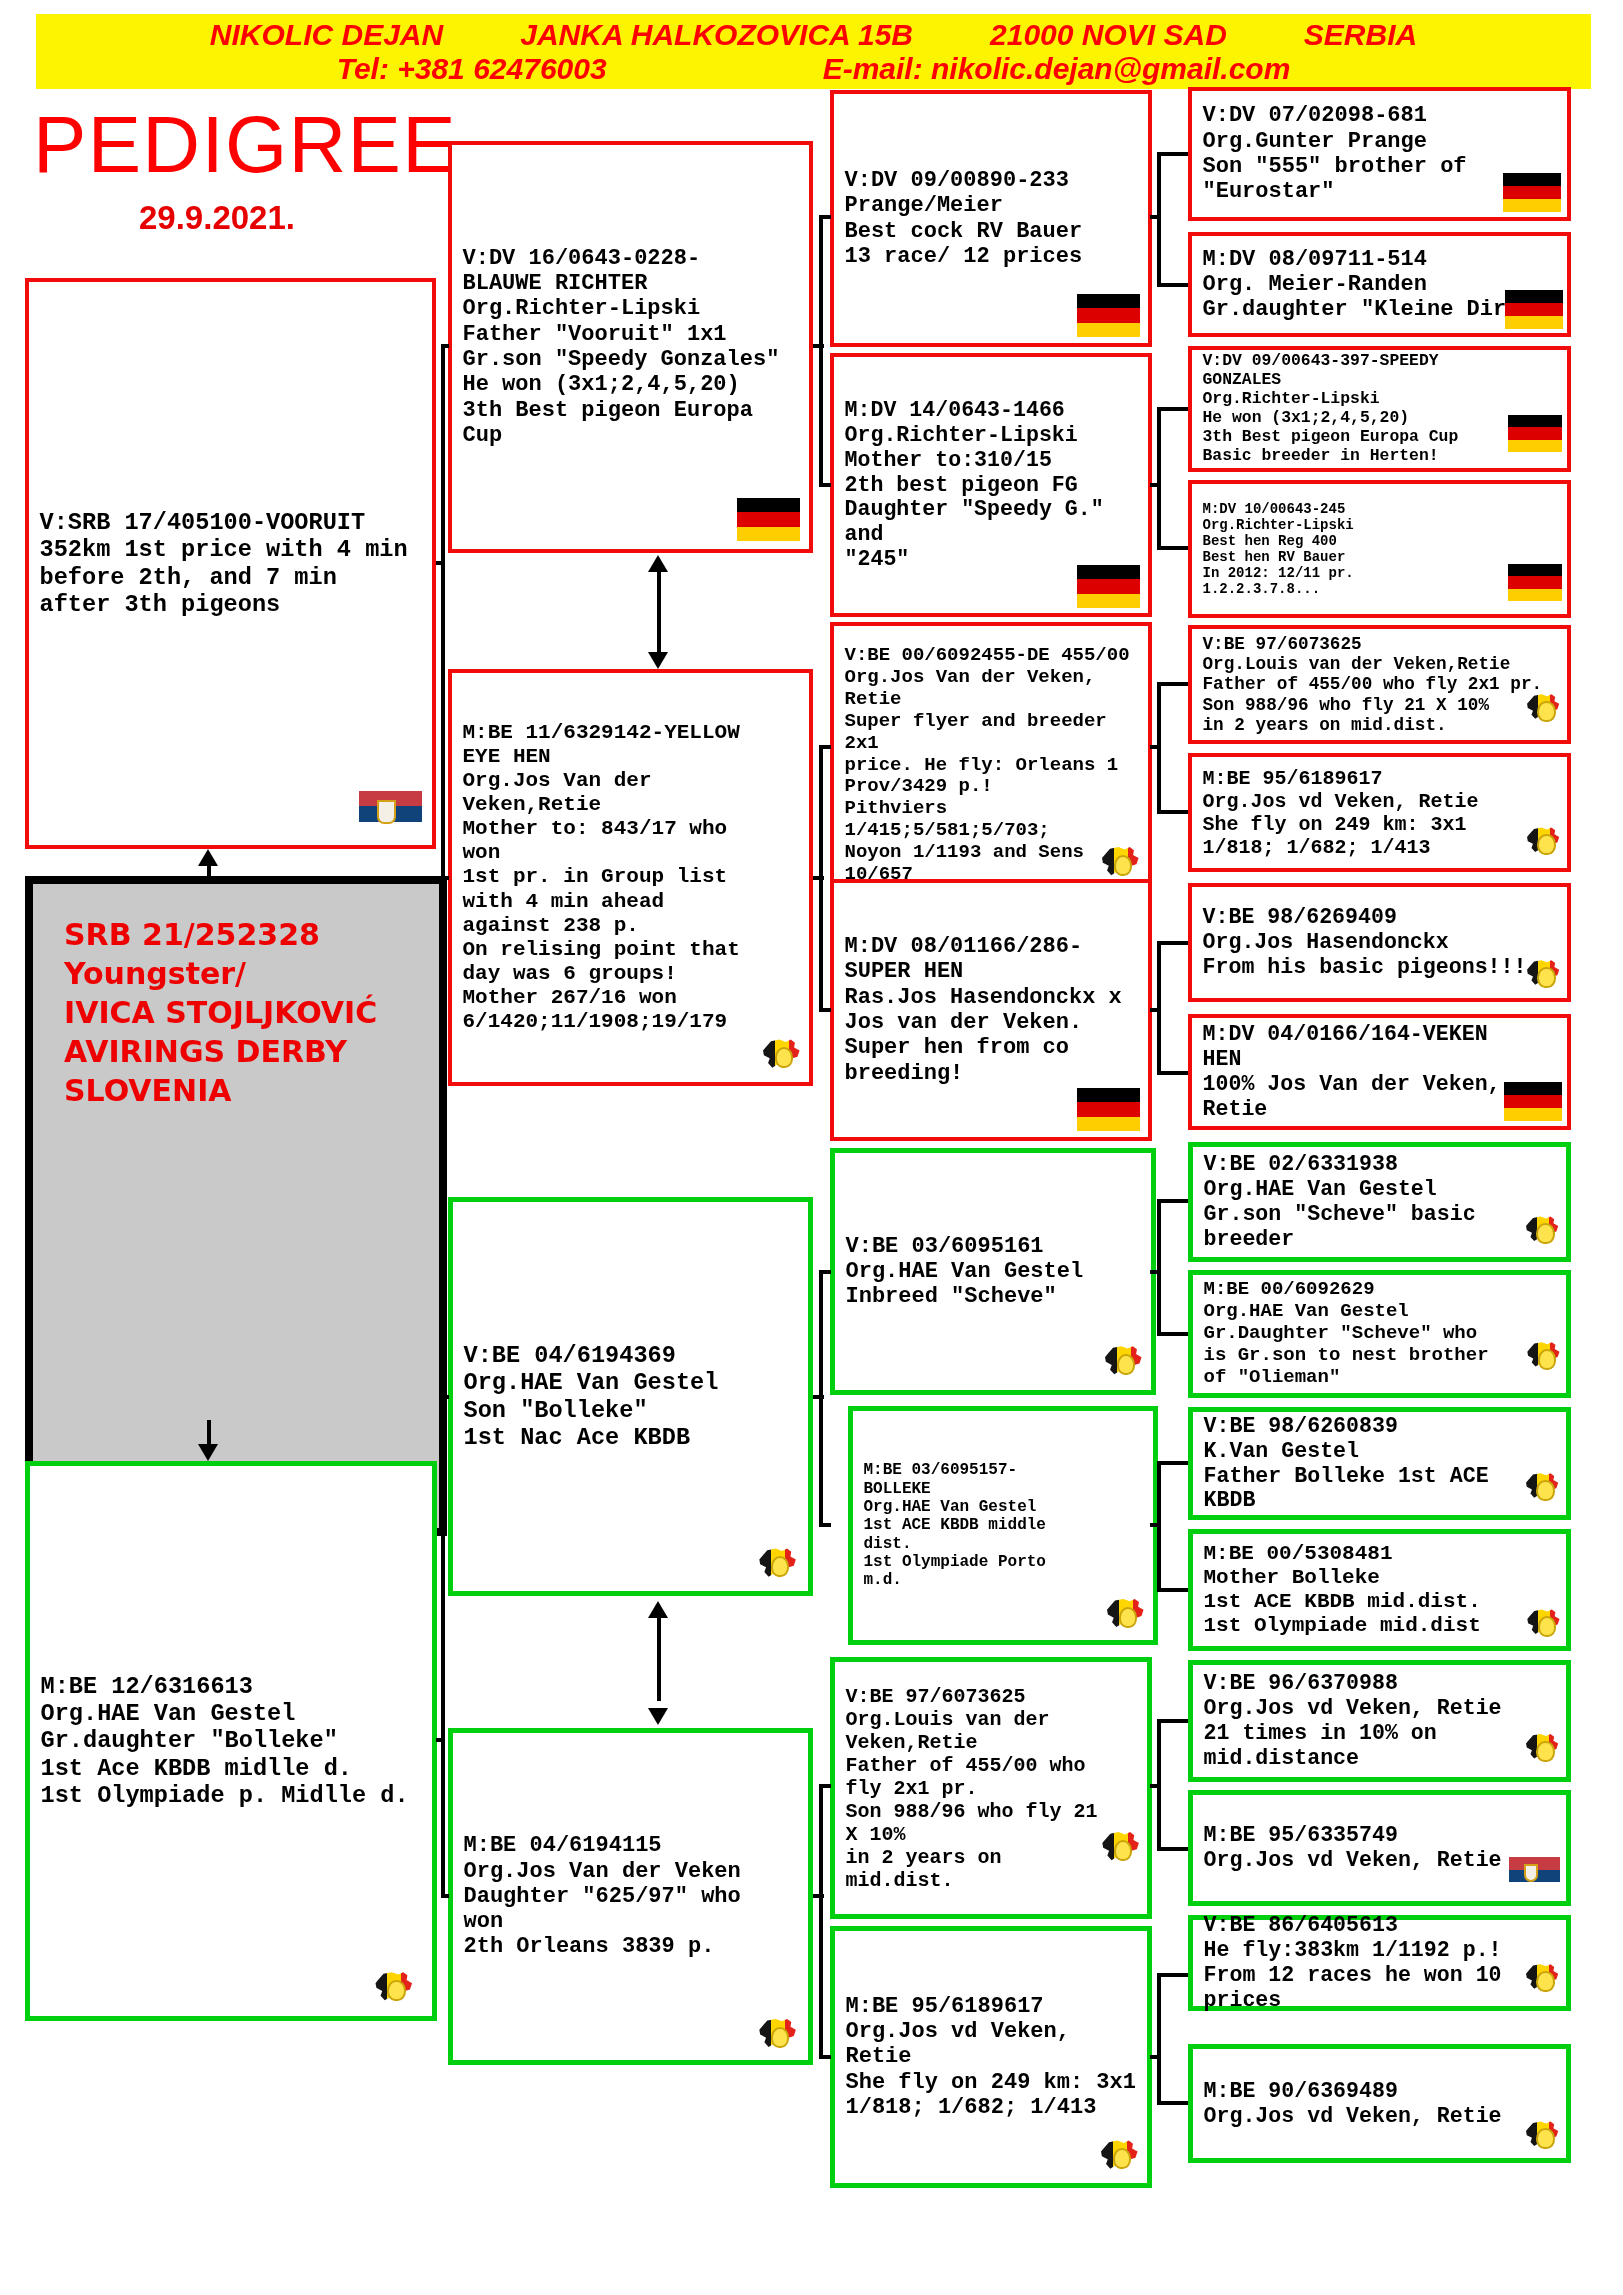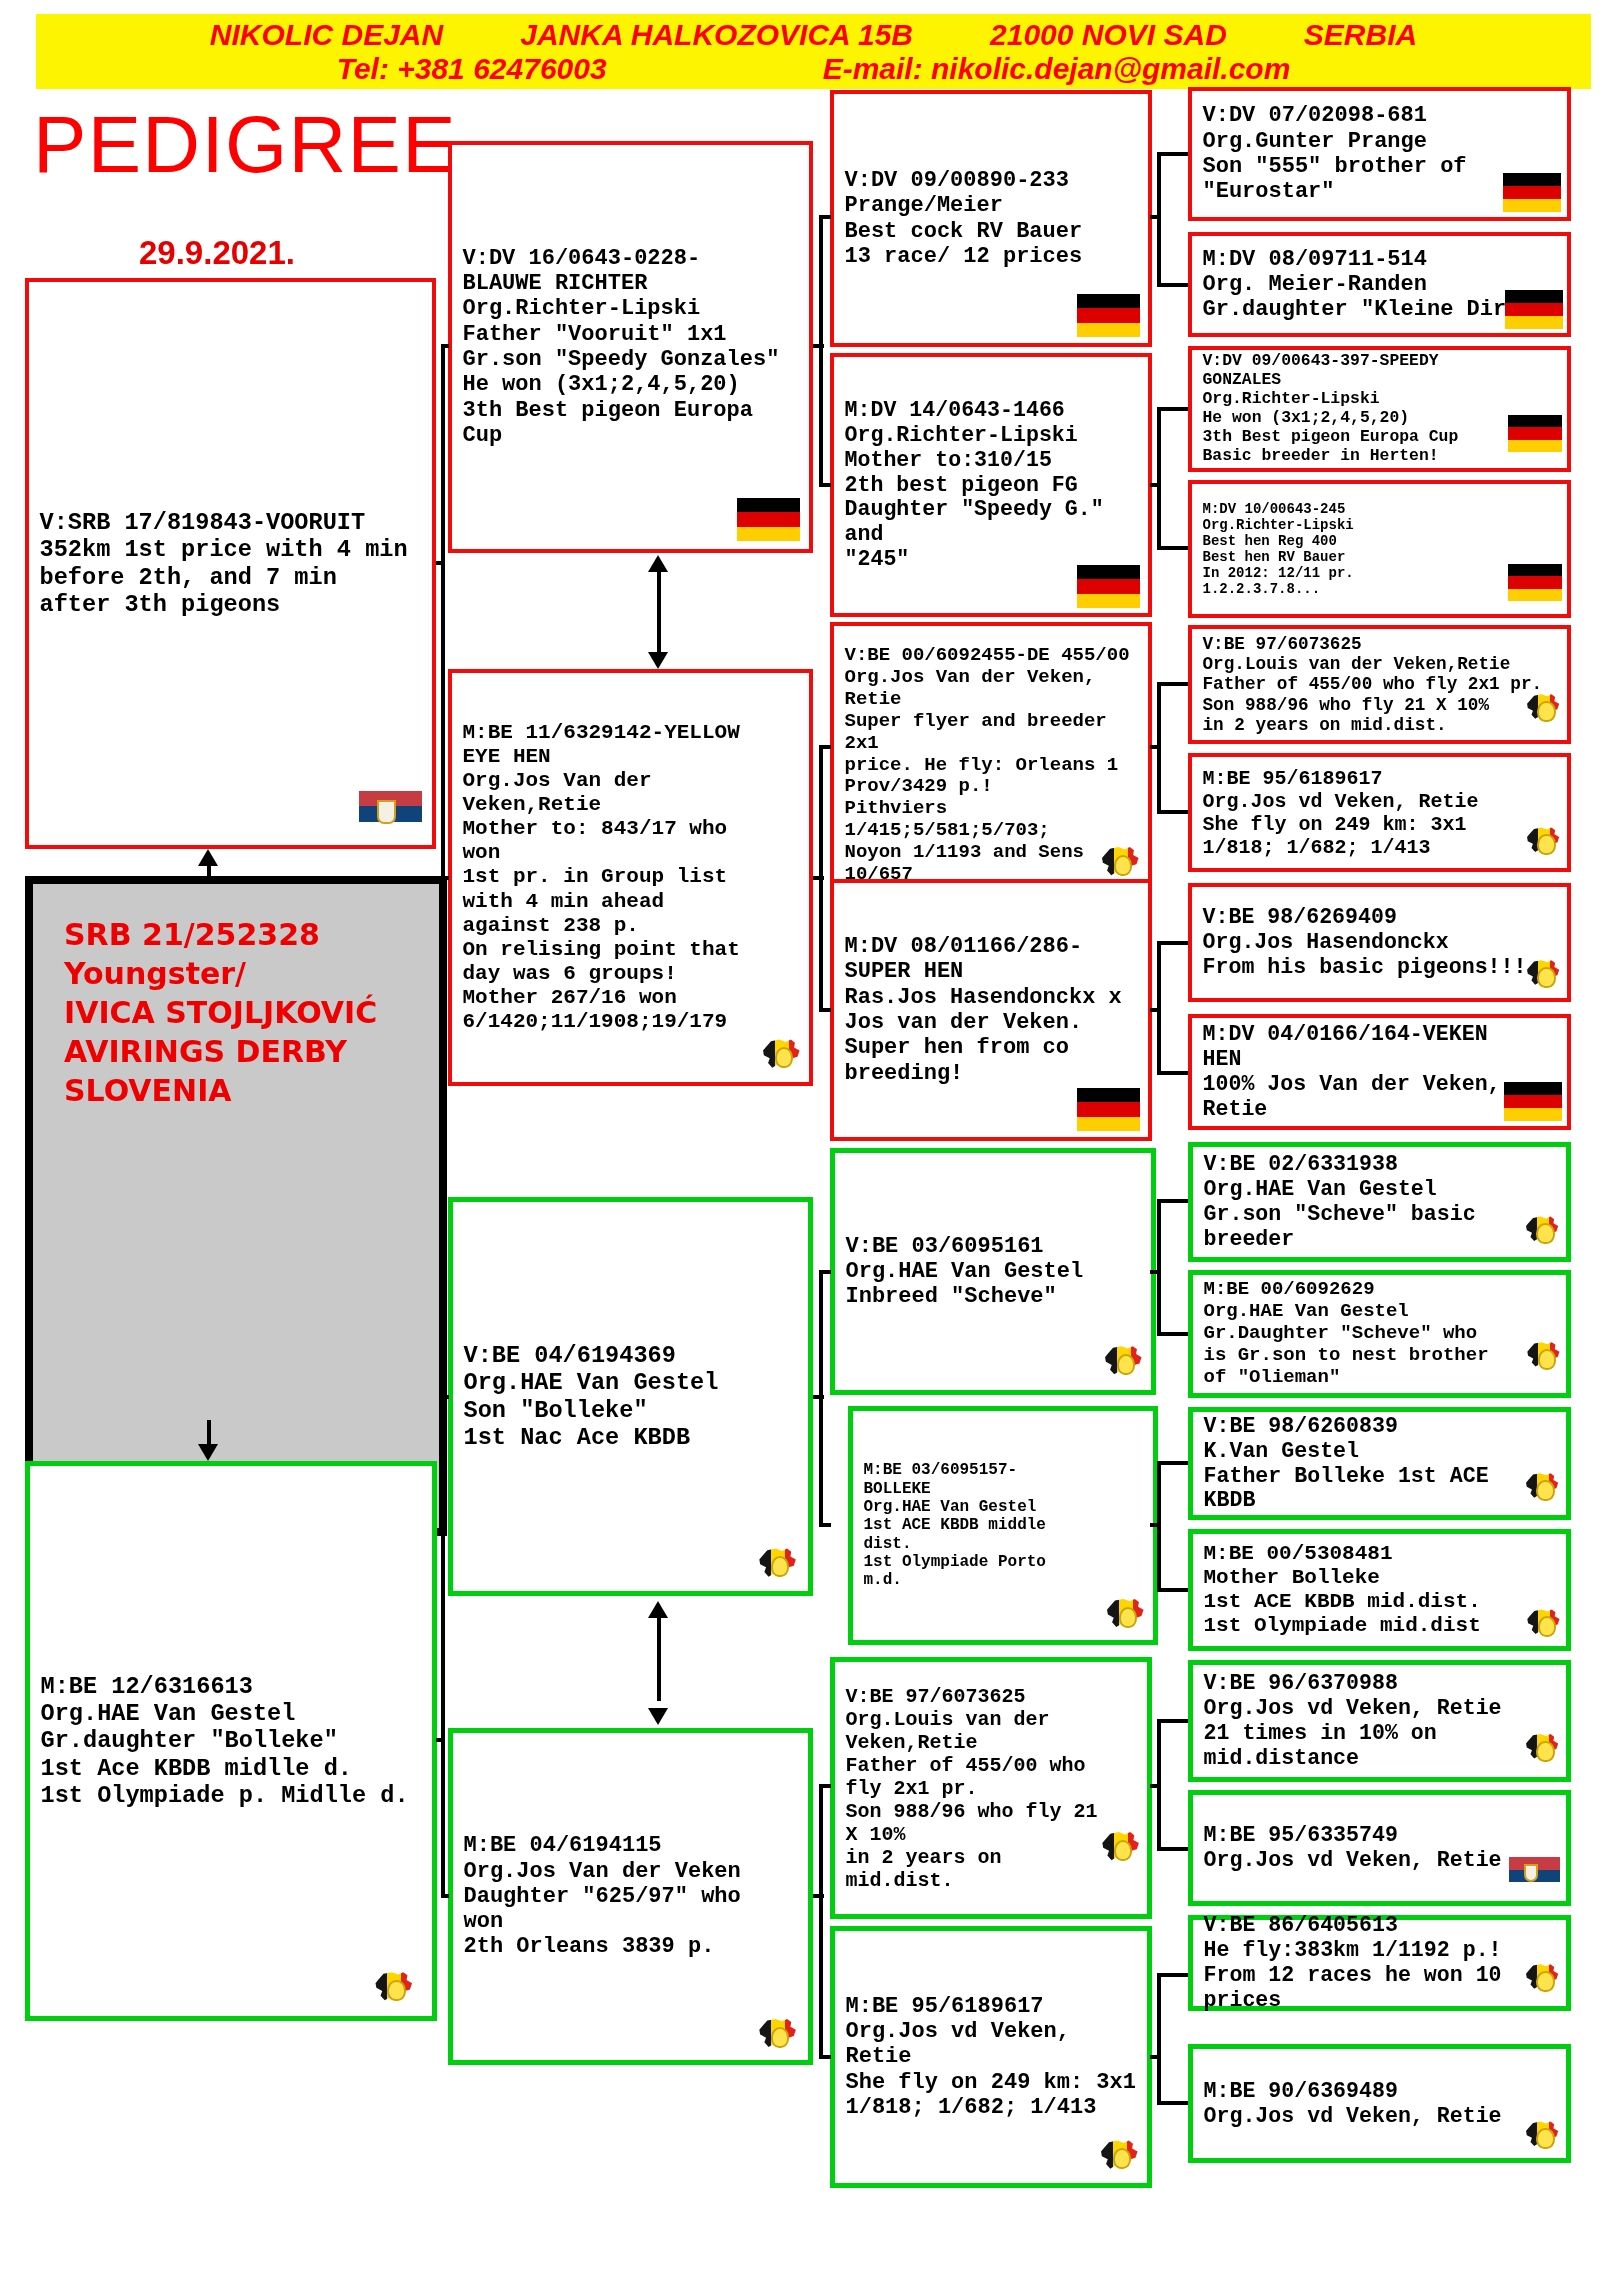--- a/index.html
+++ b/index.html
@@ -11,21 +11,21 @@
   .banner .row{display:flex;align-items:baseline;white-space:nowrap;
           font-family:"Liberation Sans",sans-serif;font-weight:bold;font-style:italic;
           color:#ff0000;font-size:30px;line-height:34px;}
   .banner .row1{column-gap:77px;}
   .banner .row2{column-gap:216px;}
   
   .ptitle{position:absolute;left:33px;top:105px;color:#ff0000;
           font-family:Liberation Sans, sans-serif;font-size:80px;font-weight:400;
           letter-spacing:1.3px;line-height:1;}
   .pdate{position:absolute;left:139px;top:199px;color:#e60000;
-         font-family:"Liberation Sans",sans-serif;font-weight:bold;font-size:33px;margin-top:35px;}
+         font-family:"Liberation Sans",sans-serif;font-weight:bold;font-size:33px;}
   
   .pbox{position:absolute;box-sizing:border-box;background:#ffffff;
         display:flex;align-items:center;}
   .pbox.red{border:4.6px solid #f10b0b;}
   .pbox.green{border:5.2px solid #00cf10;}
   .btxt{white-space:pre-line;color:#000;font-weight:700;line-height:1.15;
         padding:3.9px 5.2px 3.9px 10.5px;font-family:"Liberation Mono",monospace;}
   
   .subject{position:absolute;left:25px;top:876px;width:422px;height:660px;
            box-sizing:border-box;border:8.5px solid #000;background:#c9c9c9;}
@@ -71,21 +71,21 @@
     <div class="row row2">
       <span>Tel: +381 62476003</span>
       <span>E-mail: nikolic.dejan@gmail.com</span>
     </div>
   </div>
 
   <div class="ptitle">PEDIGREE</div>
   <div class="pdate">29.9.2021.</div>
 
   <div class="pbox red" style="left:25px;top:278px;width:411px;height:571px;font-size:23.6px">
-    <div class="btxt">V:SRB 17/819843-VOORUIT
+    <div class="btxt">V:SRB 17/405100-VOORUIT
 352km 1st price with 4 min
 before 2th, and 7 min
 after 3th pigeons</div>
     <div class="flag flag-rs" style="right:10.5px;bottom:7.9px"></div>
   </div>
 
   <div class="subject">
     <div class="subtxt">SRB 21/252328
 Youngster/
 IVICA STOJLJKOVIĆ

